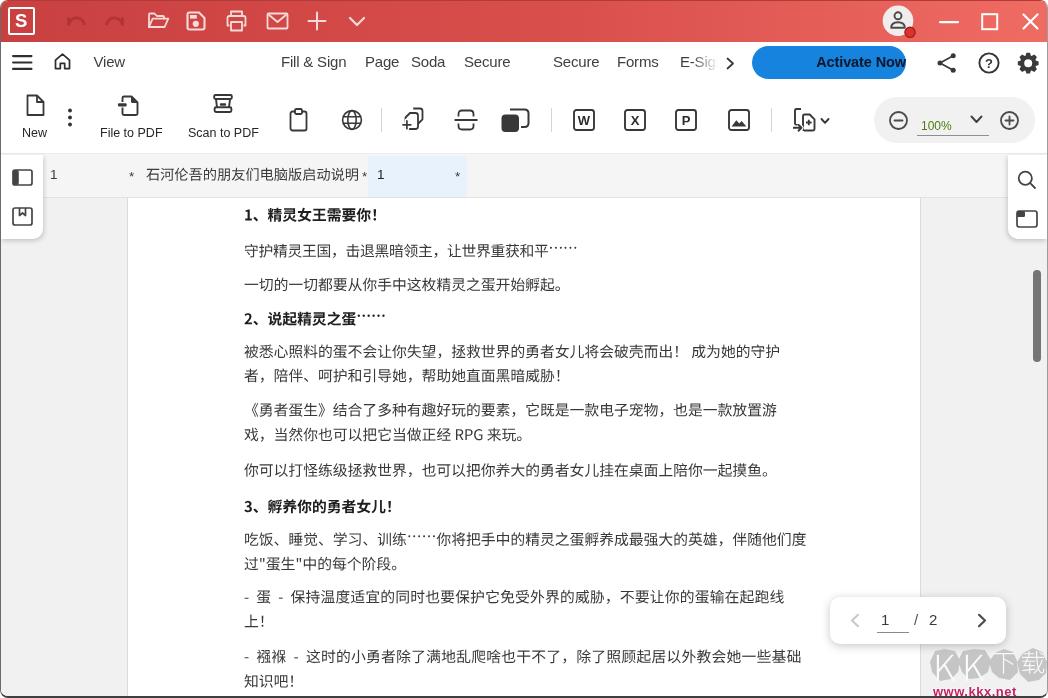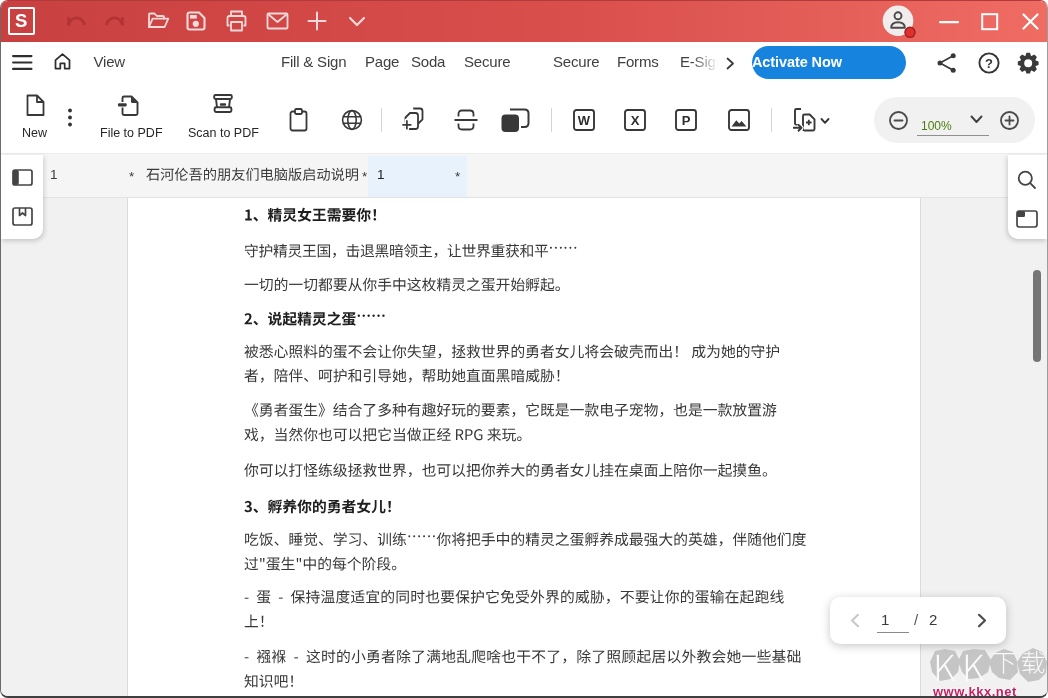--- a/index.html
+++ b/index.html
@@ -8,21 +8,21 @@
 #tbar{position:absolute;left:0;top:0;width:100%;height:40.5px;background:linear-gradient(90deg,#c84040 0%,#d94f4c 55%,#ef6c63 100%)}
 #slogo{position:absolute;left:6.5px;top:6px;width:27.5px;height:27.5px;border:2.2px solid #fff;border-radius:2px;
  color:#fff;font-weight:bold;font-size:18.5px;text-align:center;line-height:23.5px}
 #wtitle{position:absolute;left:525px;top:12.5px;width:200px;text-align:center;color:#f3c6c6;font-size:13.5px;font-weight:bold;letter-spacing:.2px}
 
 #menurow{position:absolute;left:0;top:40.5px;width:100%;height:52px;background:#fff;border-bottom:1px solid #e6e6e6}
 .mi{position:absolute;top:11.5px;font-size:15px;color:#3f3f3f;white-space:nowrap;letter-spacing:-.2px}
 #cctab{position:absolute;left:134px;top:0;width:133.5px;height:40px;background:#ededed;border-radius:9px 9px 0 0;border-bottom:3.5px solid #2e2e2e}
 #cctab span{position:absolute;left:9.5px;top:11px;font-size:15px;font-weight:bold;color:#161616;white-space:nowrap;letter-spacing:-.25px}
 #anow{position:absolute;left:751px;top:4px;width:154px;height:33px;background:#1683de;border-radius:17px;
- color:#ffffff;font-weight:bold;font-size:14.5px;text-align:left;line-height:33px;letter-spacing:-.1px}
+ color:#0f172a;font-weight:bold;font-size:14.5px;text-align:right;line-height:33px;letter-spacing:-.1px}
 #efade{position:absolute;left:691px;top:1px;width:58px;height:37px;background:linear-gradient(90deg,rgba(255,255,255,0),#fff 45%)}
 
 #toolbar{position:absolute;left:0;top:81px;width:100%;height:72px;background:#fff;border-bottom:1px solid #ececec}
 .tlab{position:absolute;top:44px;font-size:12.5px;color:#262626;white-space:nowrap}
 .vsep{position:absolute;top:27px;height:24px;width:1px;background:#d5d5d5}
 #zoompill{position:absolute;left:873px;top:15px;width:161px;height:46px;background:#f1f1f1;border-radius:23px}
 #zoomtxt{position:absolute;left:920px;top:37px;width:40px;font-size:12px;color:#4d7c0f}
 #zoomline{position:absolute;left:916px;top:52.5px;width:72px;height:1px;background:#8f8f8f}
 
 #tabrow{position:absolute;left:0;top:153px;width:100%;height:44px;background:#f5f5f5;border-bottom:1px solid #e2e2e2}

